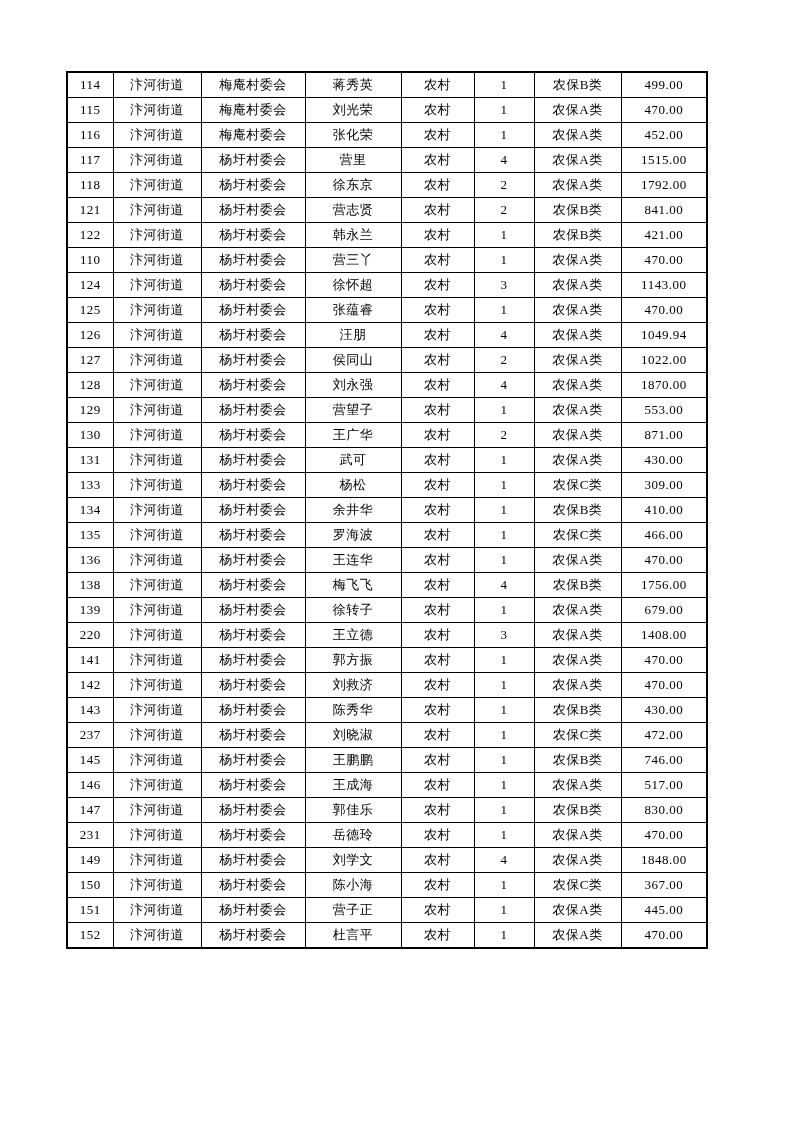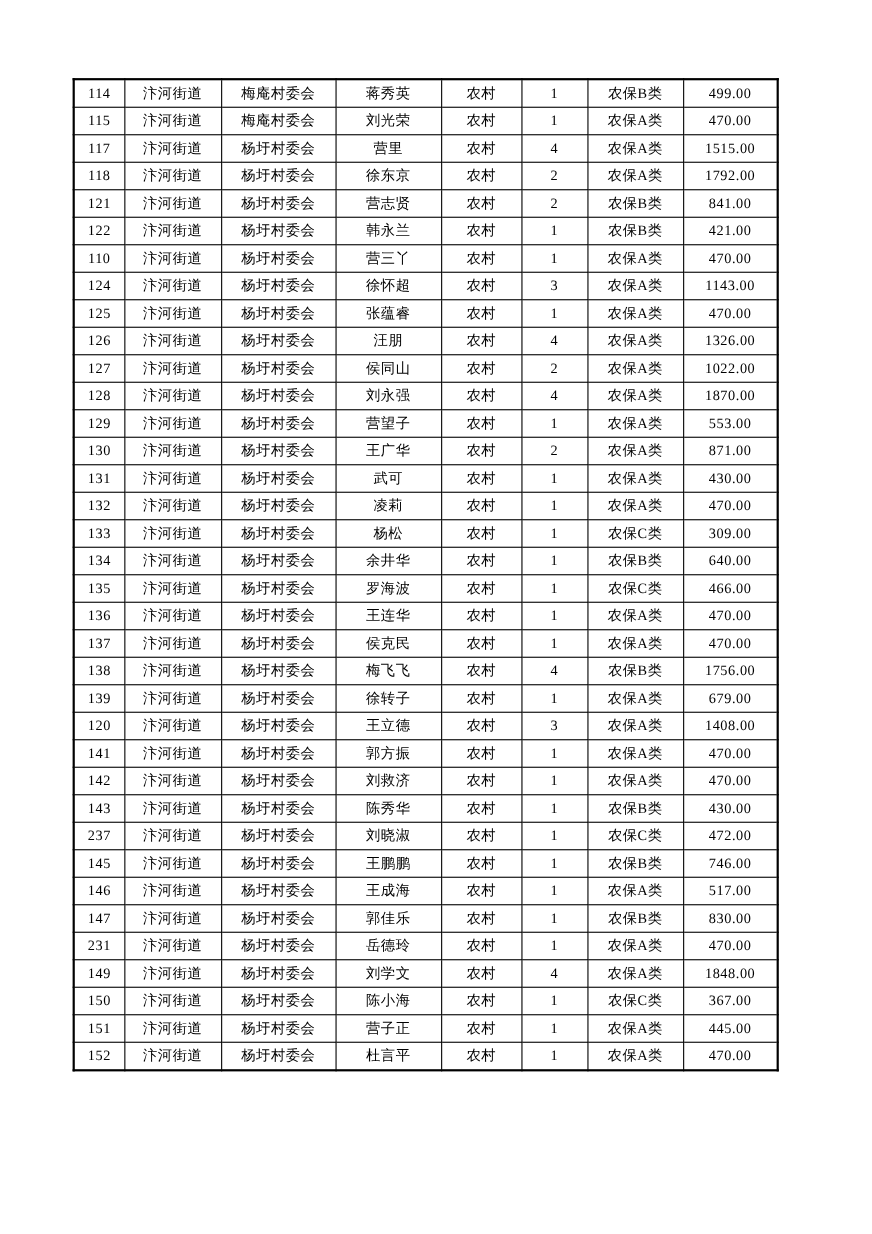--- a/index.html
+++ b/index.html
@@ -77,20 +77,30 @@
     <td>115</td>
     <td>汴河街道</td>
     <td>梅庵村委会</td>
     <td>刘光荣</td>
     <td>农村</td>
     <td>1</td>
     <td>农保A类</td>
     <td>470.00</td>
   </tr>
 
+  <tr>
+    <td>116</td>
+    <td>汴河街道</td>
+    <td>梅庵村委会</td>
+    <td>张化荣</td>
+    <td>农村</td>
+    <td>1</td>
+    <td>农保A类</td>
+    <td>452.00</td>
+  </tr>
 
   <tr>
     <td>117</td>
     <td>汴河街道</td>
     <td>杨圩村委会</td>
     <td>营里</td>
     <td>农村</td>
     <td>4</td>
     <td>农保A类</td>
     <td>1515.00</td>
@@ -165,21 +175,21 @@
   </tr>
 
   <tr>
     <td>126</td>
     <td>汴河街道</td>
     <td>杨圩村委会</td>
     <td>汪朋</td>
     <td>农村</td>
     <td>4</td>
     <td>农保A类</td>
-    <td>1326.00</td>
+    <td>1049.94</td>
   </tr>
 
   <tr>
     <td>127</td>
     <td>汴河街道</td>
     <td>杨圩村委会</td>
     <td>侯同山</td>
     <td>农村</td>
     <td>2</td>
     <td>农保A类</td>
@@ -223,51 +233,41 @@
     <td>131</td>
     <td>汴河街道</td>
     <td>杨圩村委会</td>
     <td>武可</td>
     <td>农村</td>
     <td>1</td>
     <td>农保A类</td>
     <td>430.00</td>
   </tr>
 
-  <tr>
-    <td>132</td>
-    <td>汴河街道</td>
-    <td>杨圩村委会</td>
-    <td>凌莉</td>
-    <td>农村</td>
-    <td>1</td>
-    <td>农保A类</td>
-    <td>470.00</td>
-  </tr>
 
   <tr>
     <td>133</td>
     <td>汴河街道</td>
     <td>杨圩村委会</td>
     <td>杨松</td>
     <td>农村</td>
     <td>1</td>
     <td>农保C类</td>
     <td>309.00</td>
   </tr>
 
   <tr>
     <td>134</td>
     <td>汴河街道</td>
     <td>杨圩村委会</td>
     <td>余井华</td>
     <td>农村</td>
     <td>1</td>
     <td>农保B类</td>
-    <td>640.00</td>
+    <td>410.00</td>
   </tr>
 
   <tr>
     <td>135</td>
     <td>汴河街道</td>
     <td>杨圩村委会</td>
     <td>罗海波</td>
     <td>农村</td>
     <td>1</td>
     <td>农保C类</td>
@@ -278,30 +278,20 @@
     <td>136</td>
     <td>汴河街道</td>
     <td>杨圩村委会</td>
     <td>王连华</td>
     <td>农村</td>
     <td>1</td>
     <td>农保A类</td>
     <td>470.00</td>
   </tr>
 
-  <tr>
-    <td>137</td>
-    <td>汴河街道</td>
-    <td>杨圩村委会</td>
-    <td>侯克民</td>
-    <td>农村</td>
-    <td>1</td>
-    <td>农保A类</td>
-    <td>470.00</td>
-  </tr>
 
   <tr>
     <td>138</td>
     <td>汴河街道</td>
     <td>杨圩村委会</td>
     <td>梅飞飞</td>
     <td>农村</td>
     <td>4</td>
     <td>农保B类</td>
     <td>1756.00</td>
@@ -312,21 +302,21 @@
     <td>汴河街道</td>
     <td>杨圩村委会</td>
     <td>徐转子</td>
     <td>农村</td>
     <td>1</td>
     <td>农保A类</td>
     <td>679.00</td>
   </tr>
 
   <tr>
-    <td>120</td>
+    <td>220</td>
     <td>汴河街道</td>
     <td>杨圩村委会</td>
     <td>王立德</td>
     <td>农村</td>
     <td>3</td>
     <td>农保A类</td>
     <td>1408.00</td>
   </tr>
 
   <tr>

